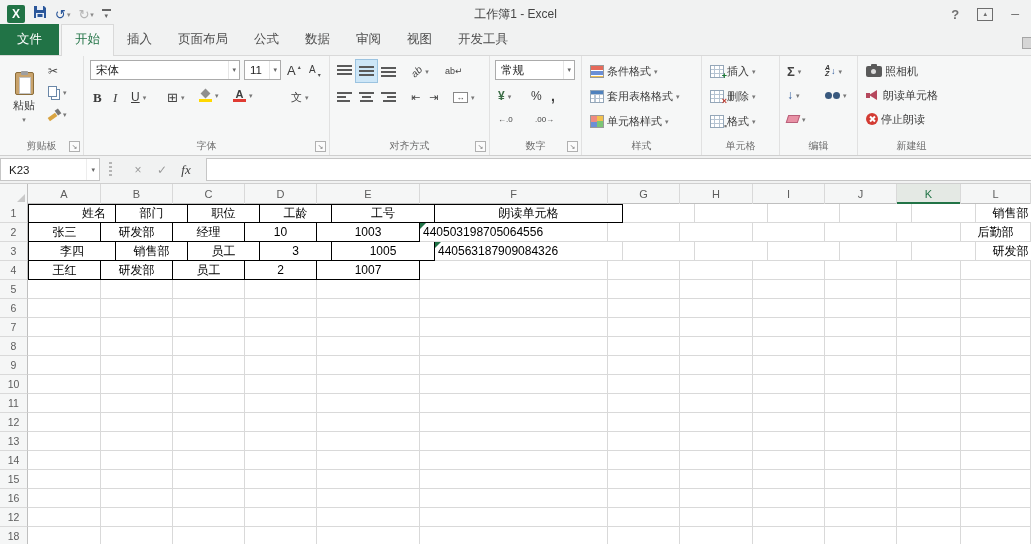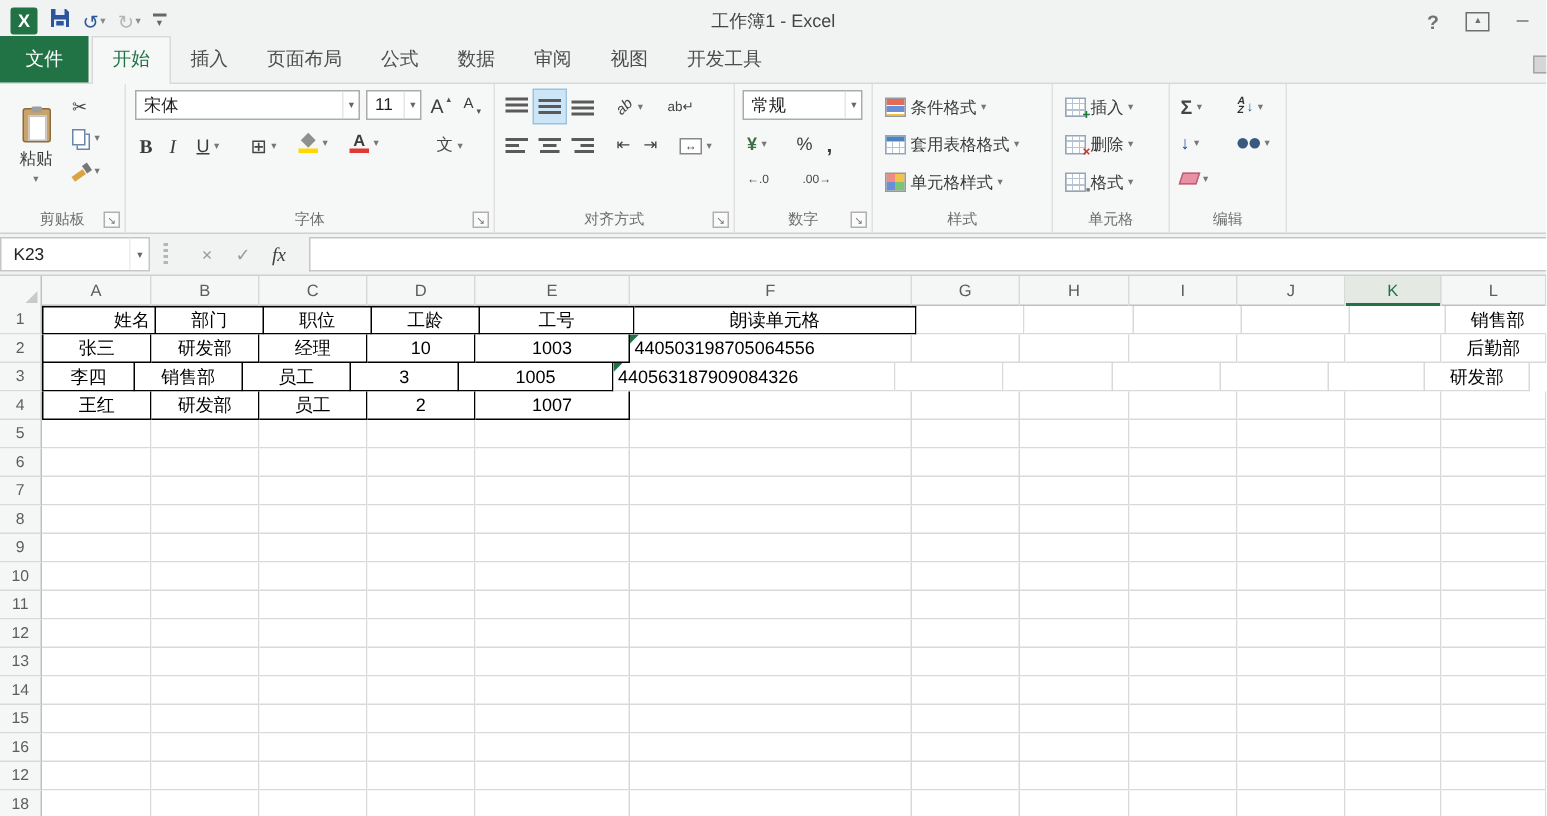--- a/index.html
+++ b/index.html
@@ -451,20 +451,35 @@
         </span>
         <span class="arr7">▾</span>
       </div>
       <div class="btn" style="left:42px;top:28px">
         <span class="binic"></span>
         <span class="arr7">▾</span>
       </div>
       <div class="grp-label">编辑</div>
     </div>
 
+    <div class="grp" style="left:858px;width:107px;border-right:none">
+      <div class="btn" style="left:5px;top:4px">
+        <span class="camic"></span>
+        <span>照相机</span>
+      </div>
+      <div class="btn" style="left:5px;top:28px">
+        <span class="spkic"></span>
+        <span>朗读单元格</span>
+      </div>
+      <div class="btn" style="left:5px;top:52px">
+        <span class="stpic"></span>
+        <span>停止朗读</span>
+      </div>
+      <div class="grp-label">新建组</div>
+    </div>
   </div>
 
   <div class="fbar">
     <div class="namebox">
       <span>K23</span>
       <span class="carr2">▾</span>
     </div>
     <span class="fdrag"></span>
     <span class="fbtn">×</span>
     <span class="fbtn">✓</span>
@@ -486,21 +501,21 @@
           <div class="col-h" style="width: 73px;">H</div>
           <div class="col-h" style="width: 72px;">I</div>
           <div class="col-h" style="width: 72px;">J</div>
           <div class="col-h sel" style="width: 64px;">K</div>
           <div class="col-h" style="width: 70px;">L</div>
         </div>
     </div>
     <div id="grid-body">
         <div class="grid-row">
           <div class="row-h">1</div>
-          <div class="cell tb bt bl" style="width: 76px; padding-left: 44px;">姓名</div>
+          <div class="cell tb bt bl" style="width: 88px; padding-left: 44px;">姓名</div>
           <div class="cell tb bt" style="width: 72px;">部门</div>
           <div class="cell tb bt" style="width: 72px;">职位</div>
           <div class="cell tb bt" style="width: 72px;">工龄</div>
           <div class="cell tb bt" style="width: 103px;">工号</div>
           <div class="cell tb bt" style="width: 188px;">朗读单元格</div>
           <div class="cell" style="width: 72px;"></div>
           <div class="cell" style="width: 73px;"></div>
           <div class="cell" style="width: 72px;"></div>
           <div class="cell" style="width: 72px;"></div>
           <div class="cell" style="width: 64px;"></div>
@@ -516,21 +531,21 @@
           <div class="cell left err" style="width: 188px;">440503198705064556</div>
           <div class="cell" style="width: 72px;"></div>
           <div class="cell" style="width: 73px;"></div>
           <div class="cell" style="width: 72px;"></div>
           <div class="cell" style="width: 72px;"></div>
           <div class="cell" style="width: 64px;"></div>
           <div class="cell" style="width: 70px;">后勤部</div>
         </div>
         <div class="grid-row">
           <div class="row-h">3</div>
-          <div class="cell tb bl" style="width: 62px;">李四</div>
+          <div class="cell tb bl" style="width: 88px;">李四</div>
           <div class="cell tb" style="width: 72px;">销售部</div>
           <div class="cell tb" style="width: 72px;">员工</div>
           <div class="cell tb" style="width: 72px;">3</div>
           <div class="cell tb" style="width: 103px;">1005</div>
           <div class="cell left err" style="width: 188px;">440563187909084326</div>
           <div class="cell" style="width: 72px;"></div>
           <div class="cell" style="width: 73px;"></div>
           <div class="cell" style="width: 72px;"></div>
           <div class="cell" style="width: 72px;"></div>
           <div class="cell" style="width: 64px;"></div>

